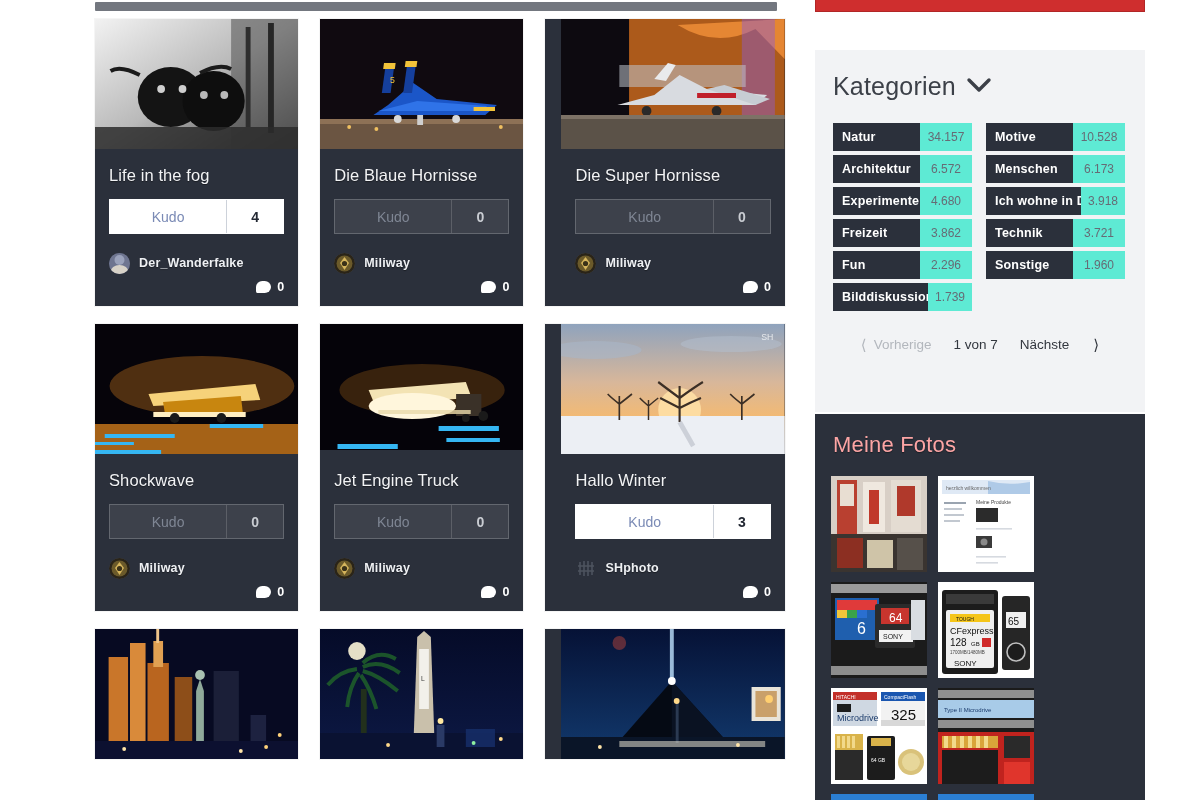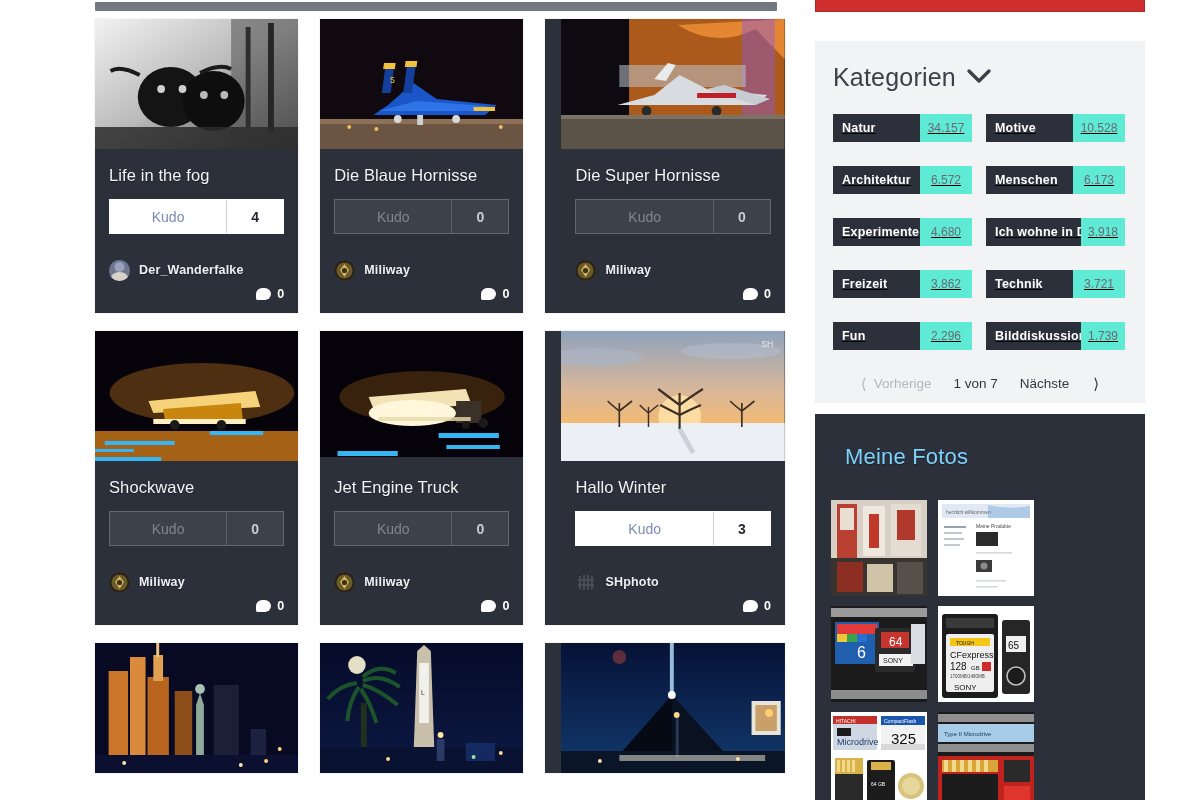--- a/index.html
+++ b/index.html
@@ -35,21 +35,21 @@
   }
   .card-photo svg{display:block;width:100%;height:100%;}
   .card-body{padding:10px 14px 12px 14px;}
   .card-title{
     color:#f2f3f5;font-size:16.5px;line-height:20px;font-weight:400;
     margin:6px 0 14px 0;letter-spacing:.1px;
     text-shadow:0 1px 1px rgba(0,0,0,.45);
     white-space:nowrap;overflow:hidden;text-overflow:ellipsis;
   }
   .kudo{
-    display:flex;width:100%;height:35px;margin-bottom:25px;
+    display:flex;width:100%;height:35px;margin-bottom:18px;
     border:1px solid rgba(255,255,255,0.20);box-sizing:border-box;
   }
   .kudo .lbl{
     flex:1;display:flex;align-items:center;justify-content:center;
     font-size:14px;
   }
   .kudo .cnt{
     width:56px;display:flex;align-items:center;justify-content:center;
     font-size:14px;font-weight:600;
   }
@@ -81,33 +81,33 @@
 
   
   .side{
     position:absolute;left:800px;top:0;width:400px;height:800px;background:#fff;
   }
   .redbar{
     position:absolute;left:15px;top:-12px;width:330px;height:24px;
     background:#cf2e2e;border:1px solid #b12626;box-sizing:border-box;
   }
   .panel-cat{
-    position:absolute;left:815px;top:41px;width:330px;height:362px;
+    position:absolute;left:815px;top:50px;width:330px;height:362px;
     background:#f2f3f5;
   }
   .cat-head{
     display:flex;align-items:center;gap:10px;
     padding:22px 0 0 18px;
   }
   .cat-head h2{
     margin:0;font-size:25px;font-weight:400;color:#3c4048;letter-spacing:.2px;
   }
   .chev{display:inline-block;}
   .cat-grid{
-    display:flex;flex-wrap:wrap;gap:24px 14px;padding:22px 18px 0 18px;text-decoration:underline;
+    display:flex;flex-wrap:wrap;gap:4px 14px;padding:22px 18px 0 18px;
   }
   .cat{
     width:139px;height:28px;display:flex;align-items:stretch;
     background:#2b303b;box-sizing:border-box;
   }
   .cat .nm{
     flex:1;display:flex;align-items:center;padding-left:9px;
     color:#ffffff;font-size:12.5px;font-weight:700;letter-spacing:.2px;
     white-space:nowrap;overflow:hidden;
   }
@@ -123,21 +123,21 @@
   .pager .prev{color:#b3b7bd;display:flex;align-items:center;gap:7px;}
   .pager .next{color:#33373f;display:flex;align-items:center;gap:24px;}
   .pager .cur{color:#33373f;}
   .arrow{font-size:15px;line-height:1;}
 
   .panel-fotos{
     position:absolute;left:815px;top:414px;width:330px;height:400px;
     background:#2b303b;
   }
   .fotos-head{
-    margin:12px;padding:18px 0 0 18px;color:#7dd3fc;
+    margin:0;padding:18px 0 0 18px;color:#fca5a5;
     font-size:22px;font-weight:400;letter-spacing:.2px;
     text-shadow:0 1px 1px rgba(0,0,0,.4);
   }
   .thumbs{
     display:flex;flex-wrap:wrap;gap:10px 11px;padding:18px 16px 0 16px;
   }
   .thumb{width:96px;height:96px;overflow:hidden;display:block;background:#fff;}
   .thumb svg{display:block;width:100%;height:100%;}
 </style>
 </head>
@@ -549,20 +549,24 @@
         <span class="nm">Freizeit</span>
         <span class="ct">3.862</span>
       </div>
       <div class="cat">
         <span class="nm">Technik</span>
         <span class="ct">3.721</span>
       </div>
       <div class="cat">
         <span class="nm">Fun</span>
         <span class="ct">2.296</span>
+      </div>
+      <div class="cat">
+        <span class="nm">Sonstige</span>
+        <span class="ct">1.960</span>
       </div>
       <div class="cat wide-name">
         <span class="nm">Bilddiskussion</span>
         <span class="ct">1.739</span>
       </div>
     </div>
 
     <div class="pager">
       <span class="prev">
         <span class="arrow">⟨</span>

